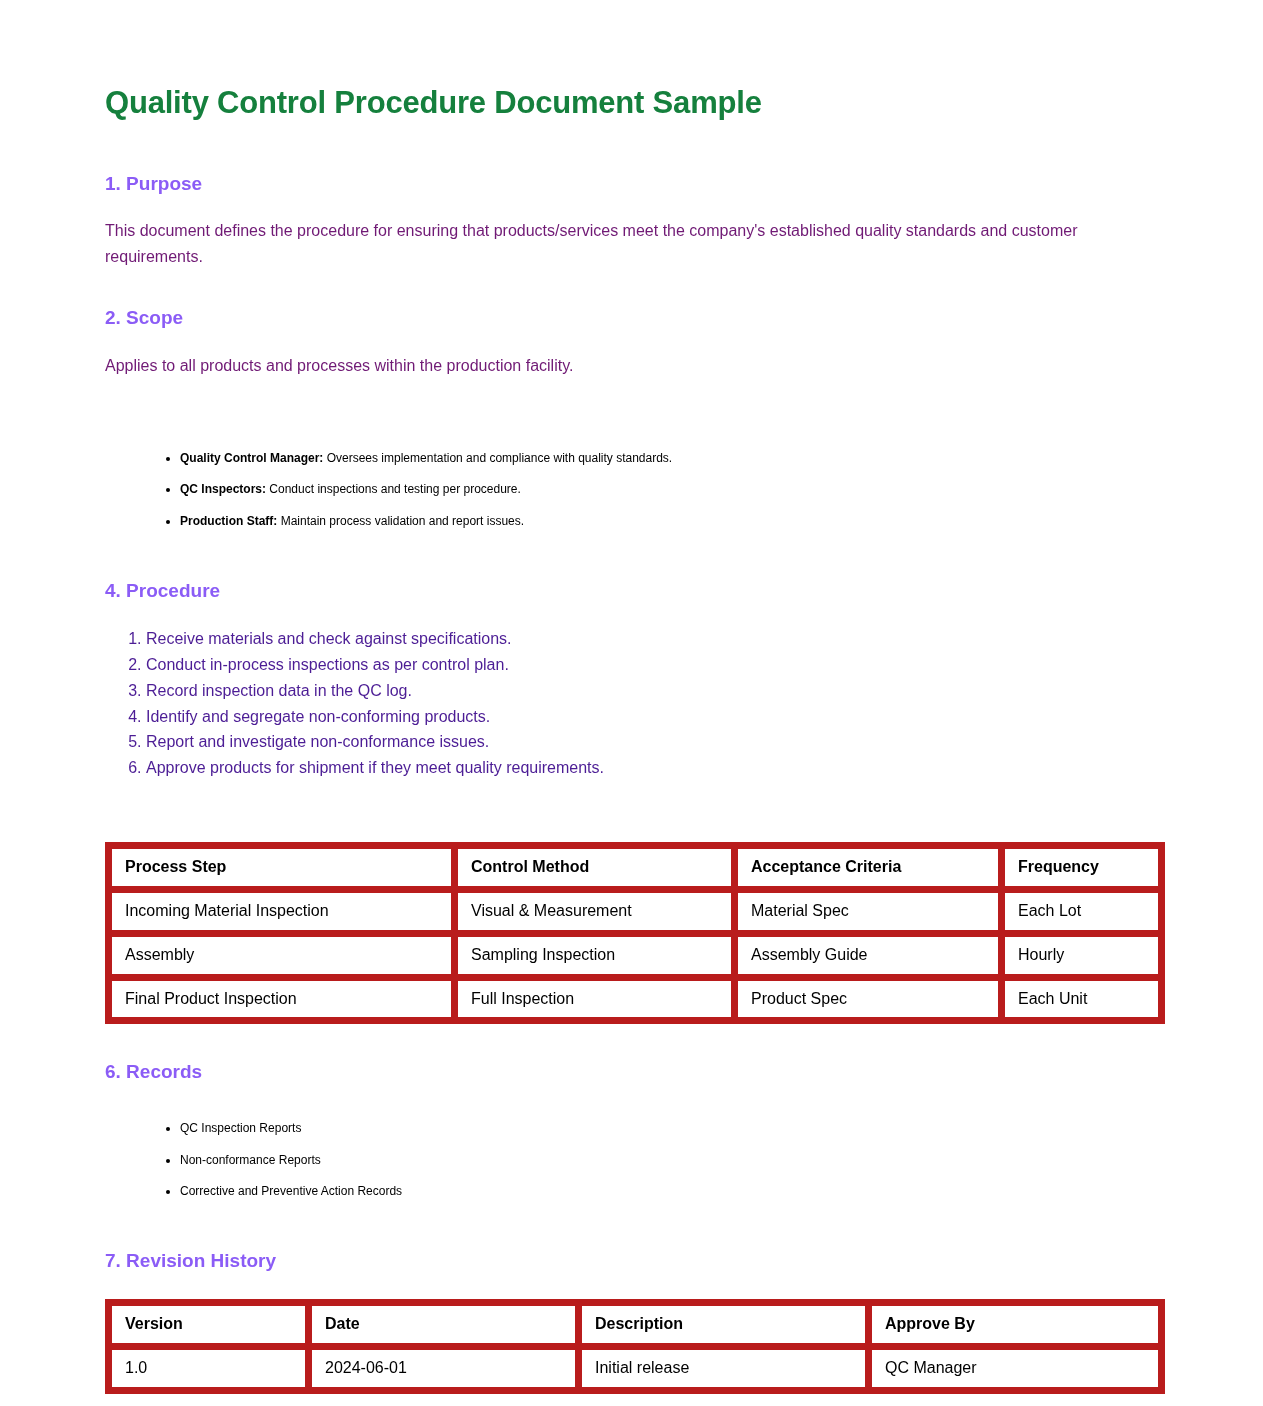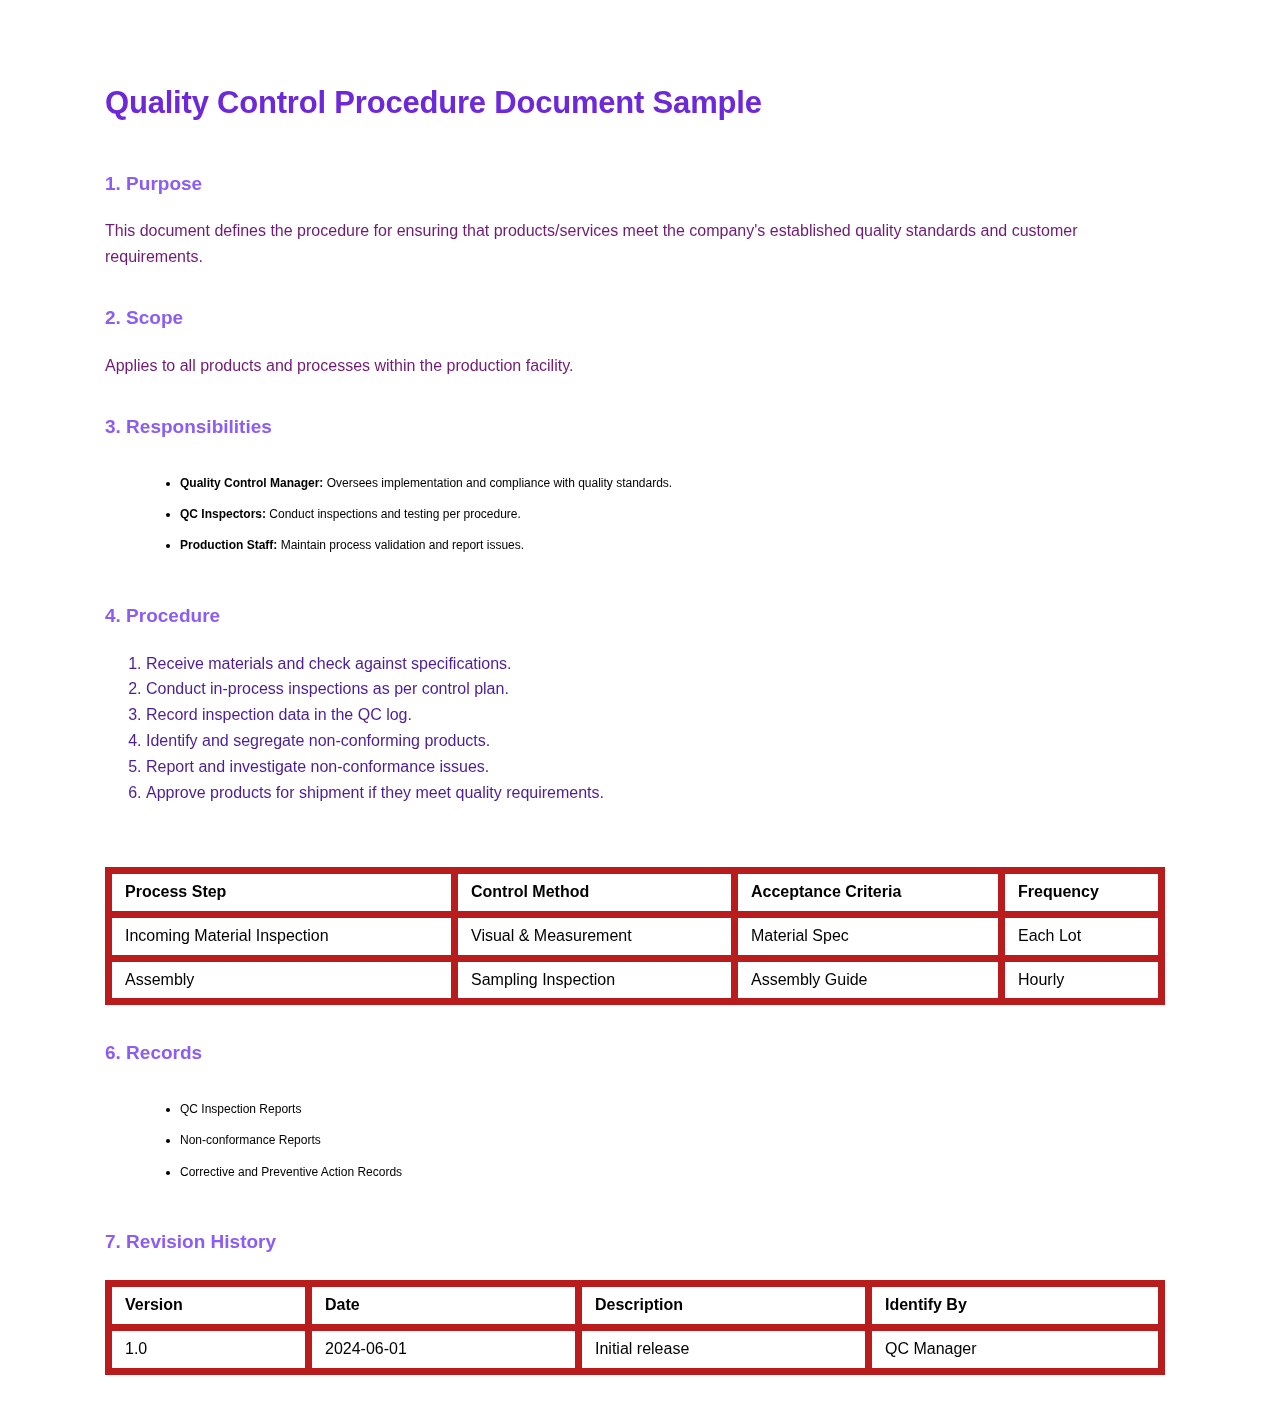--- a/index.html
+++ b/index.html
@@ -23,21 +23,21 @@
   .content {
     padding: 0 105px;
   }
   .doc-title {
     font-size: 31px;
     font-weight: bold;
     letter-spacing: -0.2px;
     margin: 0;
     padding-top: 84px;
     line-height: 1.25;
-    color: #6d28d9;
+    color: #15803d;
   }
   h2.section-heading {
     font-size: 19px;
     font-weight: bold;
     margin: 0;
     padding: 0;
     line-height: 1.3;
     color: #8b5cf6;
   }
   .sec-gap-large { height: 49px; }
@@ -129,21 +129,20 @@
     <p class="body-text">This document defines the procedure for ensuring that products/services meet the company's established quality standards and customer requirements.</p>
 
     <div class="sec-gap"></div>
 
     <h2 class="section-heading">2. Scope</h2>
     <div class="after-heading-gap"></div>
     <p class="body-text">Applies to all products and processes within the production facility.</p>
 
     <div class="sec-gap"></div>
 
-    <h2 class="section-heading">3. Responsibilities</h2>
     <div class="after-heading-gap"></div>
     <ul class="doc-list">
       <li><b>Quality Control Manager:</b><span> Oversees implementation and compliance with quality standards.</span></li>
       <li><b>QC Inspectors:</b><span> Conduct inspections and testing per procedure.</span></li>
       <li><b>Production Staff:</b><span> Maintain process validation and report issues.</span></li>
     </ul>
 
     <div class="sec-gap"></div>
 
     <h2 class="section-heading">4. Procedure</h2>
@@ -180,20 +179,26 @@
           <td>Incoming Material Inspection</td>
           <td>Visual &amp; Measurement</td>
           <td>Material Spec</td>
           <td>Each Lot</td>
         </tr>
         <tr>
           <td>Assembly</td>
           <td>Sampling Inspection</td>
           <td>Assembly Guide</td>
           <td>Hourly</td>
+        </tr>
+        <tr>
+          <td>Final Product Inspection</td>
+          <td>Full Inspection</td>
+          <td>Product Spec</td>
+          <td>Each Unit</td>
         </tr>
       </tbody>
     </table>
 
     <div class="sec-gap"></div>
 
     <h2 class="section-heading">6. Records</h2>
     <div class="after-heading-gap"></div>
     <ul class="doc-list">
       <li>QC Inspection Reports</li>
@@ -210,21 +215,21 @@
         <col class="c0">
           <col class="c1">
           <col class="c2">
           <col class="c3">
       </colgroup>
       <thead>
         <tr>
           <th>Version</th>
           <th>Date</th>
           <th>Description</th>
-          <th>Identify By</th>
+          <th>Approve By</th>
         </tr>
       </thead>
       <tbody>
         <tr>
           <td>1.0</td>
           <td>2024-06-01</td>
           <td>Initial release</td>
           <td>QC Manager</td>
         </tr>
       </tbody>

